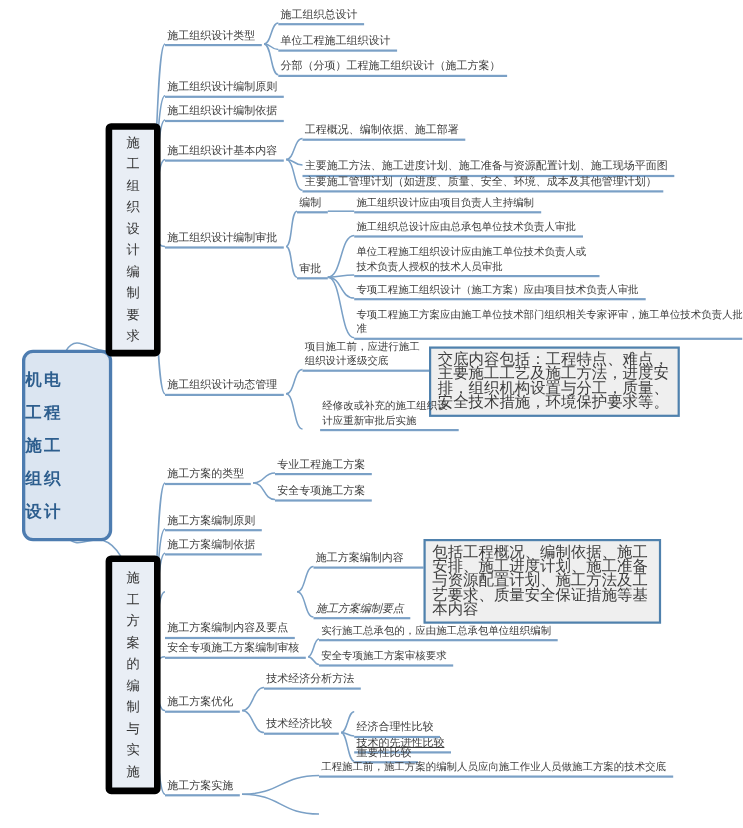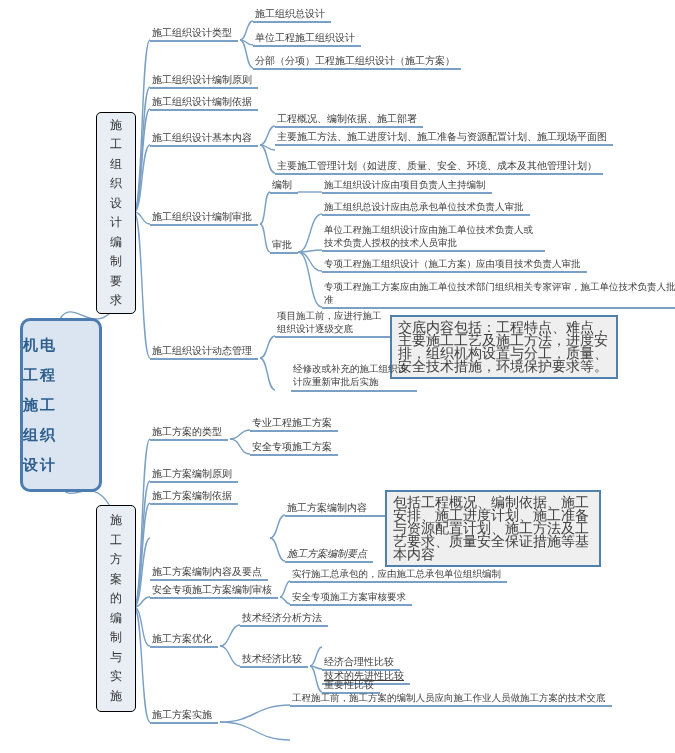--- a/index.html
+++ b/index.html
@@ -7,21 +7,21 @@
          font-family:"DejaVu Sans","Liberation Sans",sans-serif;color:#3c3c3c;}
   svg.links{position:absolute;left:0;top:0;pointer-events:none;}
   .node{position:absolute;font-size:10px;line-height:13px;padding:1px 6px 1px 2px;
         border-bottom:2.5px solid #7aa0c6;white-space:nowrap;color:#3c3c3c;}
   .wrap{white-space:normal;word-break:break-all;}
   .small{font-size:9.5px;}
   .root{position:absolute;left:20px;top:318px;width:76px;height:168px;background:#dbe5f1;
         border:3px solid #4d7cb0;border-radius:10px;display:flex;align-items:center;justify-content:flex-start;}
   .root-text{width:34px;font-size:15px;font-weight:bold;color:#2d5e8e;line-height:30px;
              word-break:break-all;text-align:center;letter-spacing:2px;}
-  .branch{position:absolute;width:38px;background:#e9eef5;border:1px solid #000000;border-radius:5px;
+  .branch{position:absolute;width:38px;background:#e9eef5;border:6px solid #000000;border-radius:5px;
           display:flex;align-items:center;justify-content:center;}
   .branch-text{width:13px;font-size:12px;color:#333;line-height:19.5px;word-break:break-all;text-align:center;}
   .note{position:absolute;background:#efefef;border:2px solid #4f81ad;font-size:14px;line-height:13px;
         padding:4px 6px;word-break:break-all;color:#3c3c3c;}
 </style>
 </head>
 <body>
 
 <div id="stage">
 
@@ -102,21 +102,21 @@
   <div class="node" style="left:150px;top:94px;">施工组织设计编制依据</div>
   <div class="node" style="left:150px;top:130px;">施工组织设计基本内容</div>
   <div class="node" style="left:150px;top:209px;">施工组织设计编制审批</div>
   <div class="node" style="left:150px;top:343px;">施工组织设计动态管理</div>
 
   <div class="node" style="left:253px;top:6px;">施工组织总设计</div>
   <div class="node" style="left:253px;top:30px;">单位工程施工组织设计</div>
   <div class="node" style="left:253px;top:53px;">分部（分项）工程施工组织设计（施工方案）</div>
 
   <div class="node" style="left:275px;top:111px;">工程概况、编制依据、施工部署</div>
-  <div class="node" style="left:275px;top:129px;">主要施工方法、施工进度计划、施工准备与资源配置计划、施工现场平面图</div>
+  <div class="node" style="left:275px;top:144px;">主要施工方法、施工进度计划、施工准备与资源配置计划、施工现场平面图</div>
   <div class="node" style="left:275px;top:158px;">主要施工管理计划（如进度、质量、安全、环境、成本及其他管理计划）</div>
 
   <div class="node" style="left:270px;top:177px;">编制</div>
   <div class="node small" style="left:322px;top:177px;">施工组织设计应由项目负责人主持编制</div>
   <div class="node" style="left:270px;top:237px;">审批</div>
   <div class="node small" style="left:322px;top:199px;">施工组织总设计应由总承包单位技术负责人审批</div>
   <div class="node small wrap" style="left:322px;top:222px;width:215px;">单位工程施工组织设计应由施工单位技术负责人或技术负责人授权的技术人员审批</div>
   <div class="node small" style="left:322px;top:256px;">专项工程施工组织设计（施工方案）应由项目技术负责人审批</div>
   <div class="node small wrap" style="left:322px;top:279px;width:352px;">专项工程施工方案应由施工单位技术部门组织相关专家评审，施工单位技术负责人批准</div>
 

